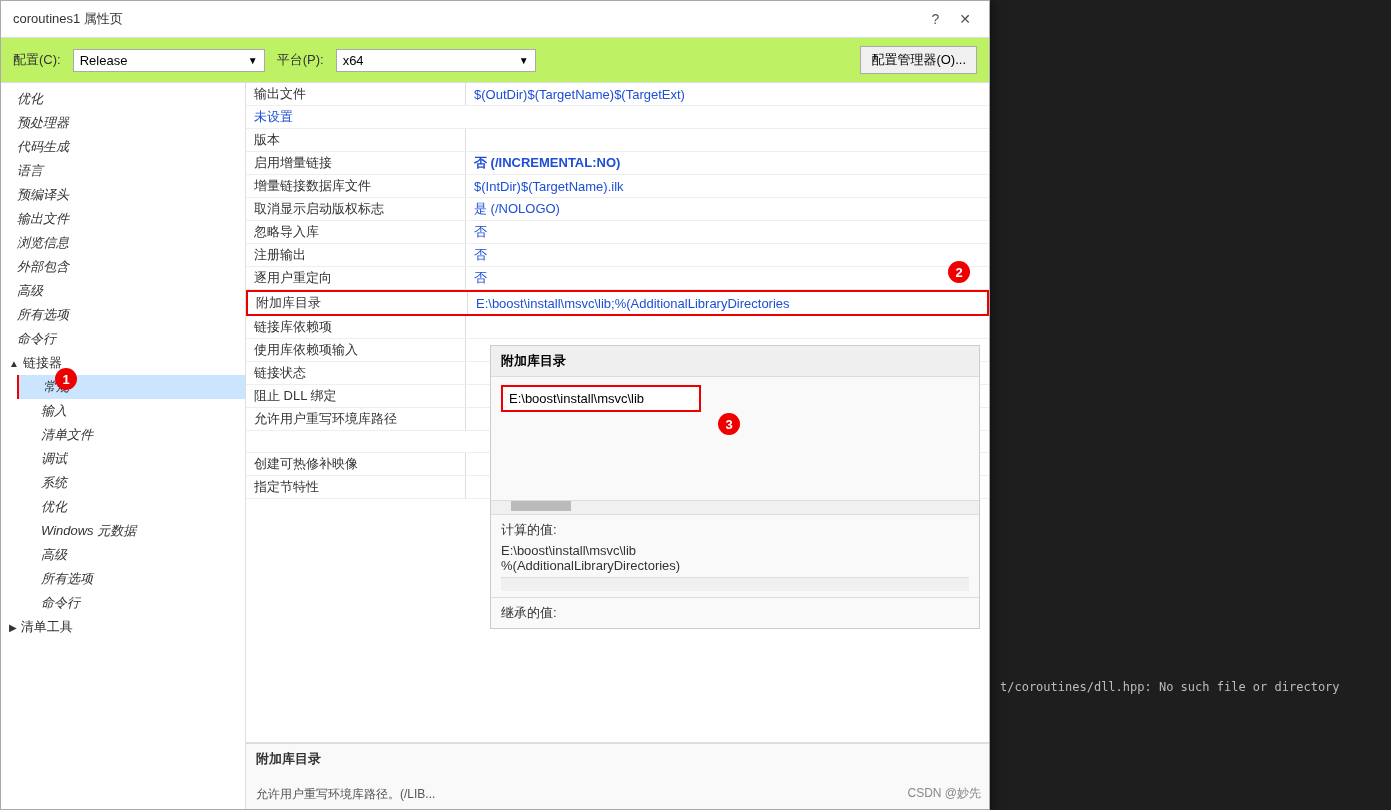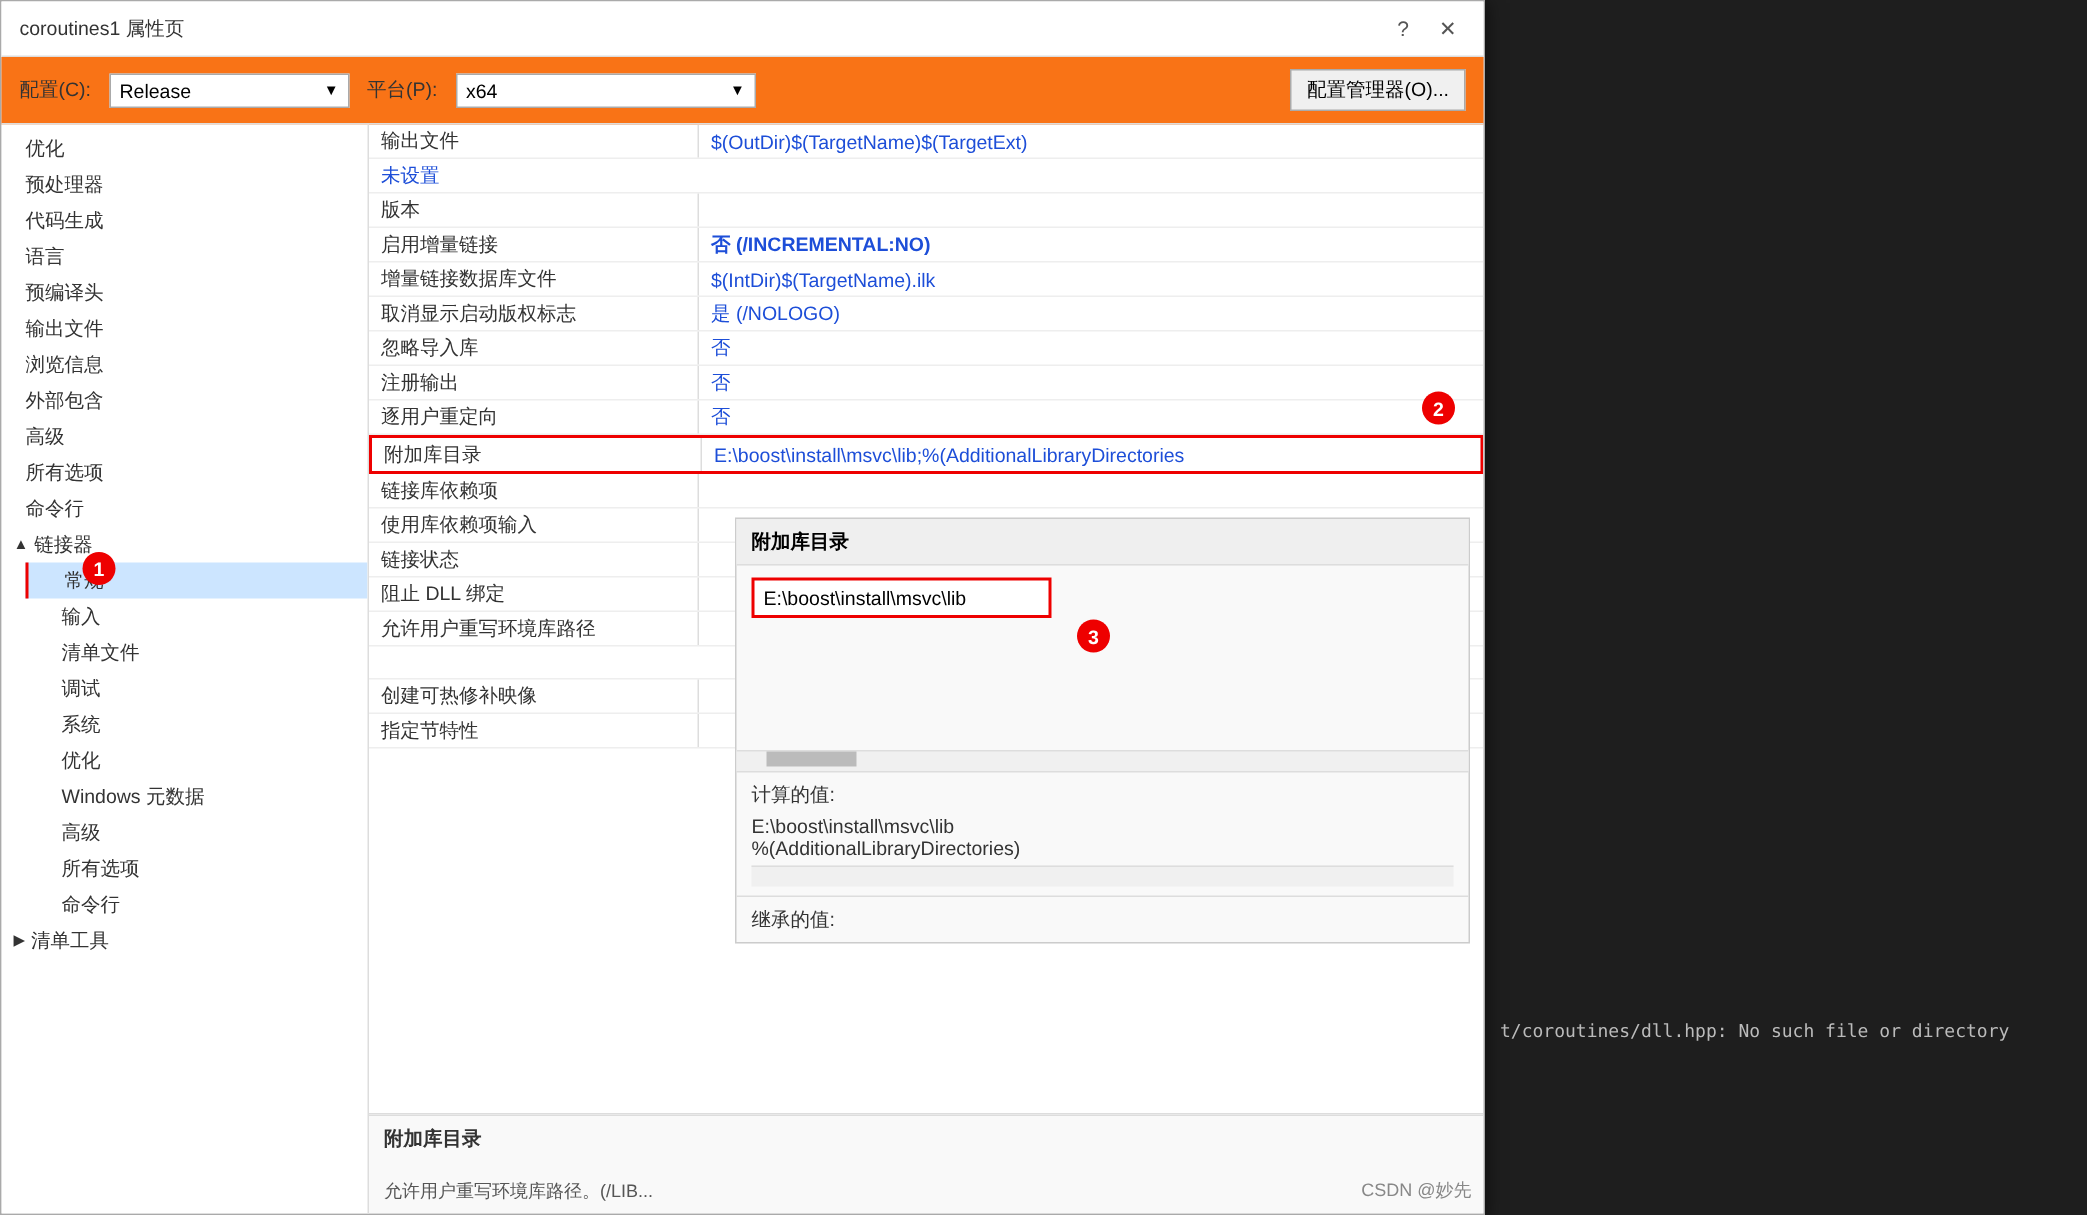--- a/index.html
+++ b/index.html
@@ -29,34 +29,34 @@
     .title-bar-controls { display: flex; gap: 8px; }
     .title-btn { background: none; border: none; cursor: pointer; font-size: 14px; color: #555; padding: 2px 6px; }
 
     
     .config-row {
       padding: 8px 12px;
       display: flex;
       align-items: center;
       gap: 12px;
       border-bottom: 1px solid #ddd;
-      background: #f97316;
+      background: #bef264;
     }
     .config-label { font-size: 13px; color: #333; white-space: nowrap; }
     .config-select {
       border: 1px solid #aaa;
       background: #fff;
       padding: 3px 6px;
       font-size: 13px;
       cursor: pointer;
       display: flex;
       align-items: center;
       justify-content: space-between;
     }
-    .config-select-release { width: 160px; }
+    .config-select-release { width: 192px; }
     .config-select-x64 { width: 200px; }
     .config-btn {
       border: 1px solid #aaa;
       background: #f0f0f0;
       padding: 4px 10px;
       font-size: 13px;
       cursor: pointer;
       margin-left: auto;
     }
     .dropdown-arrow { font-size: 10px; margin-left: 8px; }
@@ -76,20 +76,21 @@
       overflow-y: auto;
       background: #fff;
       padding: 4px 0;
     }
     .sidebar-item {
       padding: 3px 16px;
       font-size: 13px;
       color: #333;
       cursor: pointer;
       white-space: nowrap;
+      font-style: italic;
     }
     .sidebar-item.selected { background: #cce5ff; }
     .sidebar-section {
       padding: 3px 8px;
       font-size: 13px;
       color: #333;
       display: flex;
       align-items: center;
       cursor: pointer;
     }

